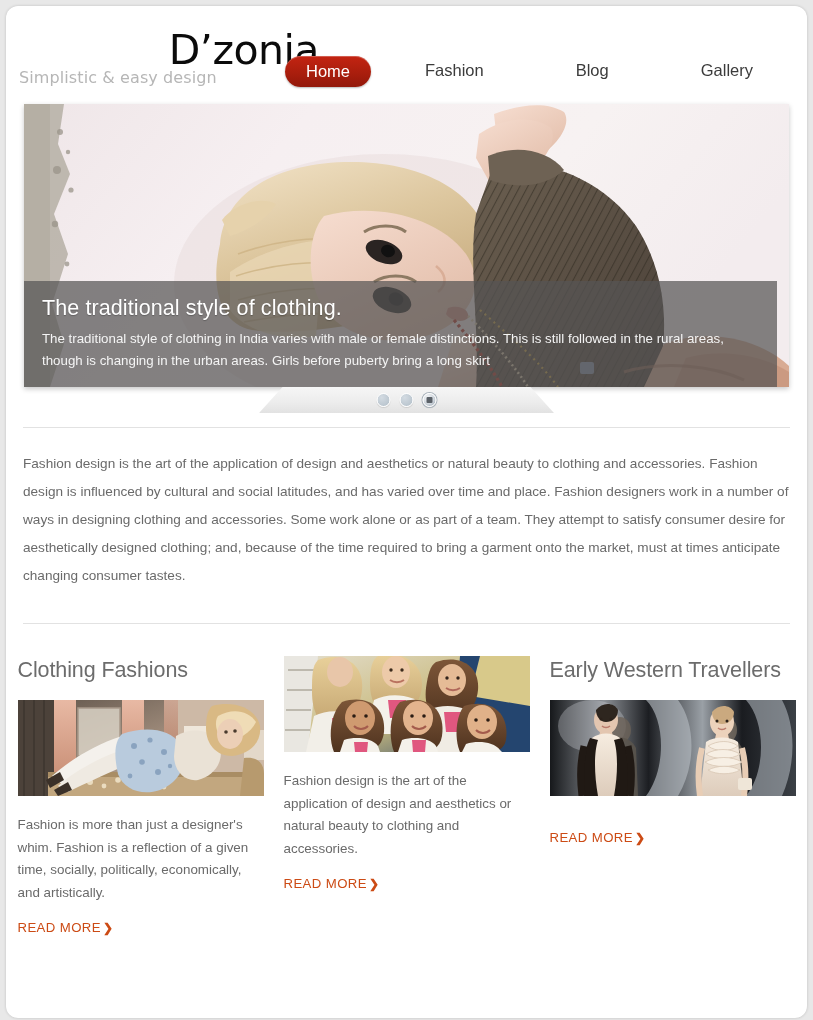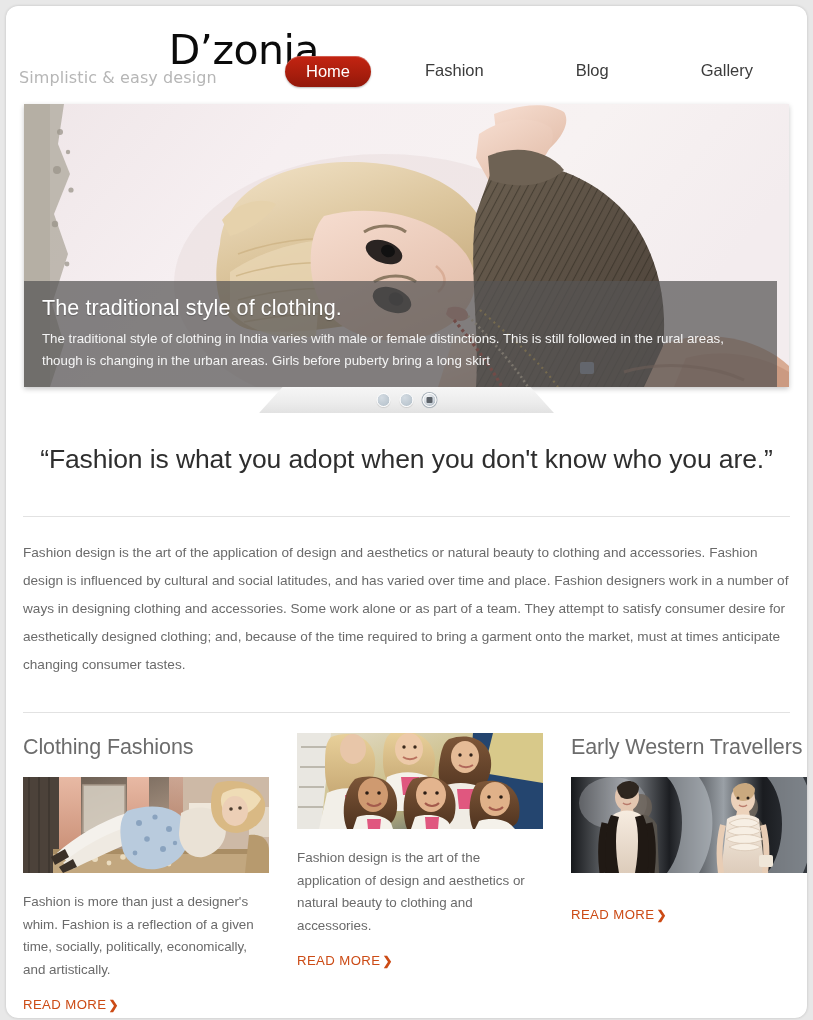--- a/index.html
+++ b/index.html
@@ -206,22 +206,23 @@
     font-size: 13.6px;
     line-height: 28px;
     color: #6a6a6a;
     text-align: left;
     max-width: 772px;
   }
 
   
   .cols {
     display: flex;
-    margin: 20px 17px 0 17px;
-    gap: 28px;
+    margin: 32px 17px 0 17px;
+    gap: 20px;
+    justify-content: center;
   }
   .col { width: 246px; }
   .col-title {
     font-size: 21.5px;
     color: #6c6c6c;
     font-weight: 400;
     line-height: 28px;
     letter-spacing: -0.1px;
     margin-bottom: 16px;
   }
@@ -375,21 +376,20 @@
     <div class="ribbon">
       <div class="ribbon-shape"></div>
       <div class="dots">
         <div class="dot"></div>
         <div class="dot"></div>
         <div class="dot active"></div>
       </div>
     </div>
   </div>
 
-  <div class="quote">“Fashion is what you adopt when you don't know who you are.”</div>
 
   <div class="rule rule-1"></div>
 
   <div class="intro">Fashion design is the art of the application of design and aesthetics or natural beauty to clothing and accessories. Fashion design is influenced by cultural and social latitudes, and has varied over time and place. Fashion designers work in a number of ways in designing clothing and accessories. Some work alone or as part of a team. They attempt to satisfy consumer desire for aesthetically designed clothing; and, because of the time required to bring a garment onto the market, must at times anticipate changing consumer tastes.</div>
 
   <div class="rule rule-2"></div>
 
   <div class="cols">
 
     <div class="col">

